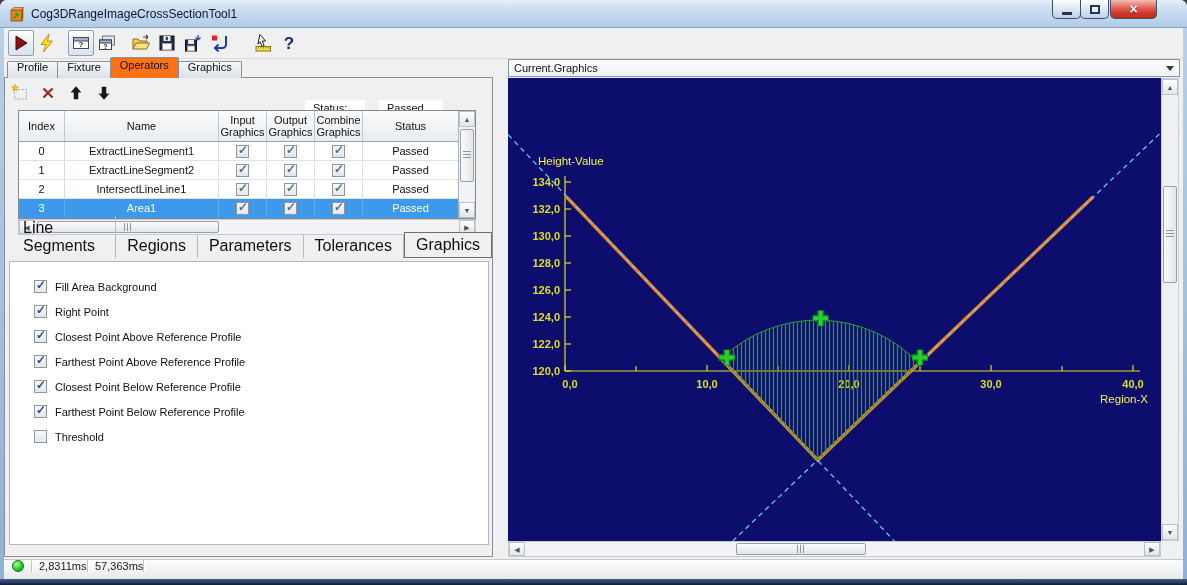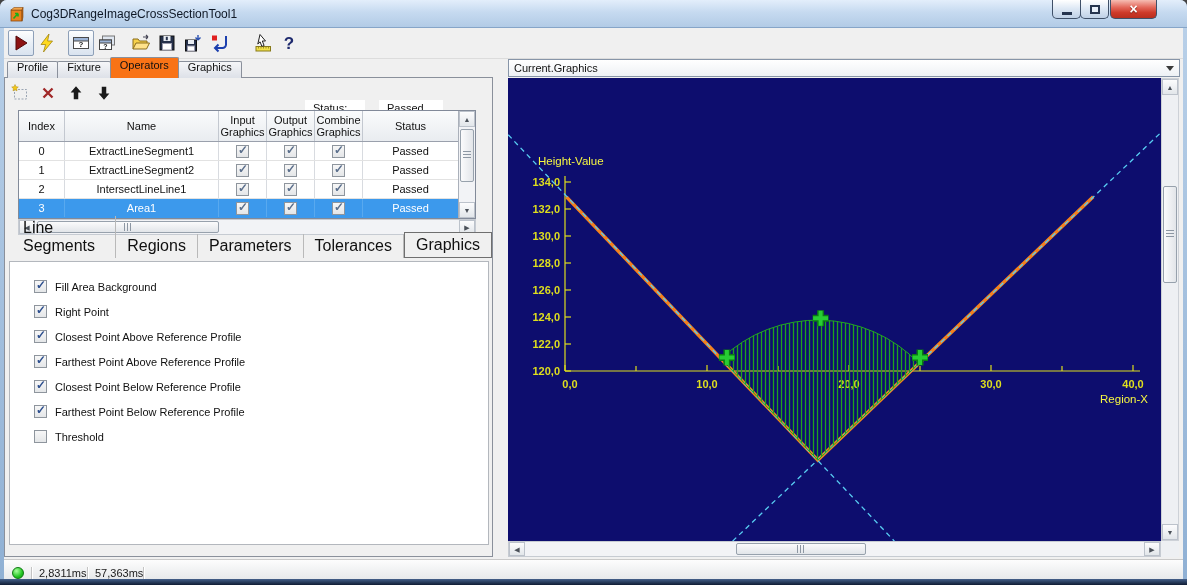--- a/index.html
+++ b/index.html
@@ -109,21 +109,21 @@
     border:1px solid #cdd1d7;display:flex;flex-direction:column;justify-content:space-between}
   .chart-vsb .sb-thumb{left:1px;right:1px;top:107px;height:97px}
   .chart-hsb{left:504px;top:513px;width:653px;height:16px}
   .chart-hsb .sb-thumb{top:1px;bottom:1px;left:227px;width:130px}
   .table-hsb .sb-thumb{top:1px;bottom:1px;left:18px;width:182px}
   .t-vsb .sb-thumb{left:1px;right:1px;top:18px;height:53px}
   .sb-corner{position:absolute;left:1157px;top:513px;width:18px;height:16px;background:#eef0f3}
 
   
   .statusbar{position:absolute;left:0;top:531px;width:1179px;height:20px;
-    background:linear-gradient(#fdfdfd,#e7e9eb);border-top:1px solid #c9c9c9;display:flex;align-items:flex-end}
+    background:linear-gradient(#fdfdfd,#e7e9eb);border-top:1px solid #c9c9c9;display:flex;align-items:flex-start}
   .sb-cell{display:flex;align-items:center;padding:0 7px;border-right:1px solid #c3c3c3;
     box-shadow:1px 0 0 #ffffff;font-size:11px;color:#1a1a1a}
   .sb-cell.no-div{border-right:none;box-shadow:none}
   .led{width:12px;height:12px;border-radius:50%;border:1px solid #0c7a10;
     background:radial-gradient(circle at 35% 30%,#a9ff9e,#22c522 60%,#0f9212)}
 </style>
 </head>
 <body>
 
 <div class="window">

